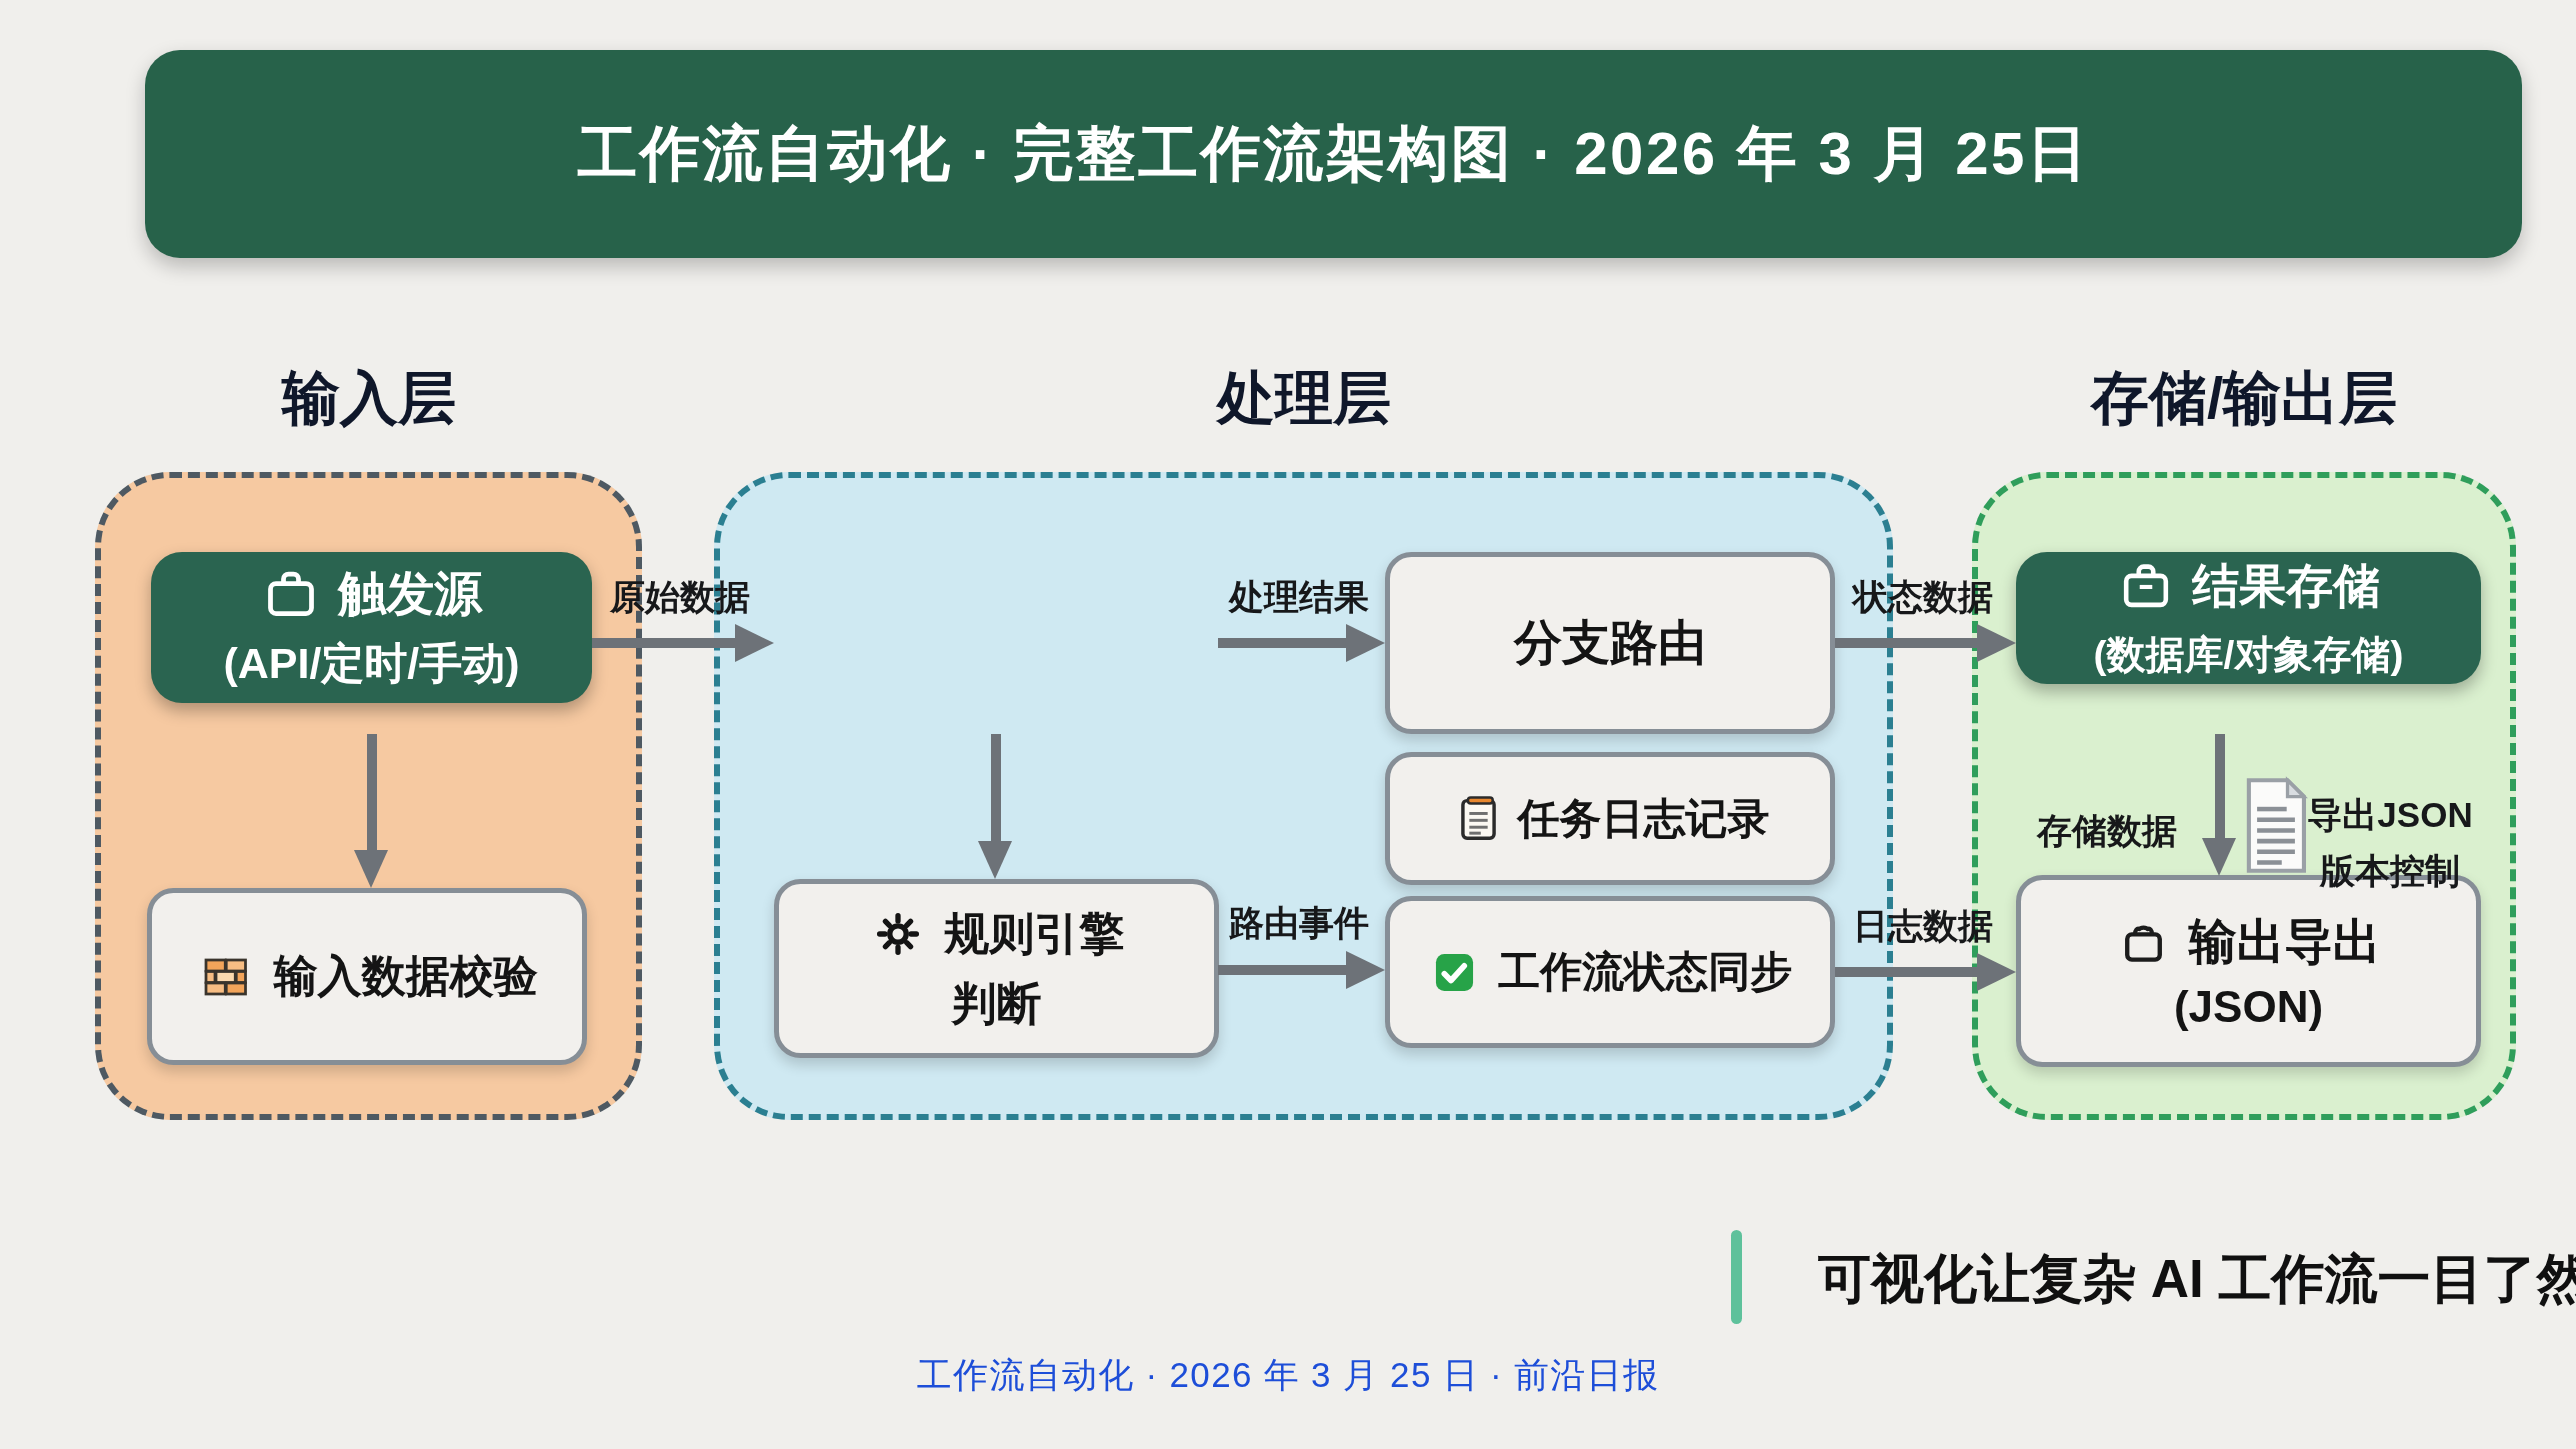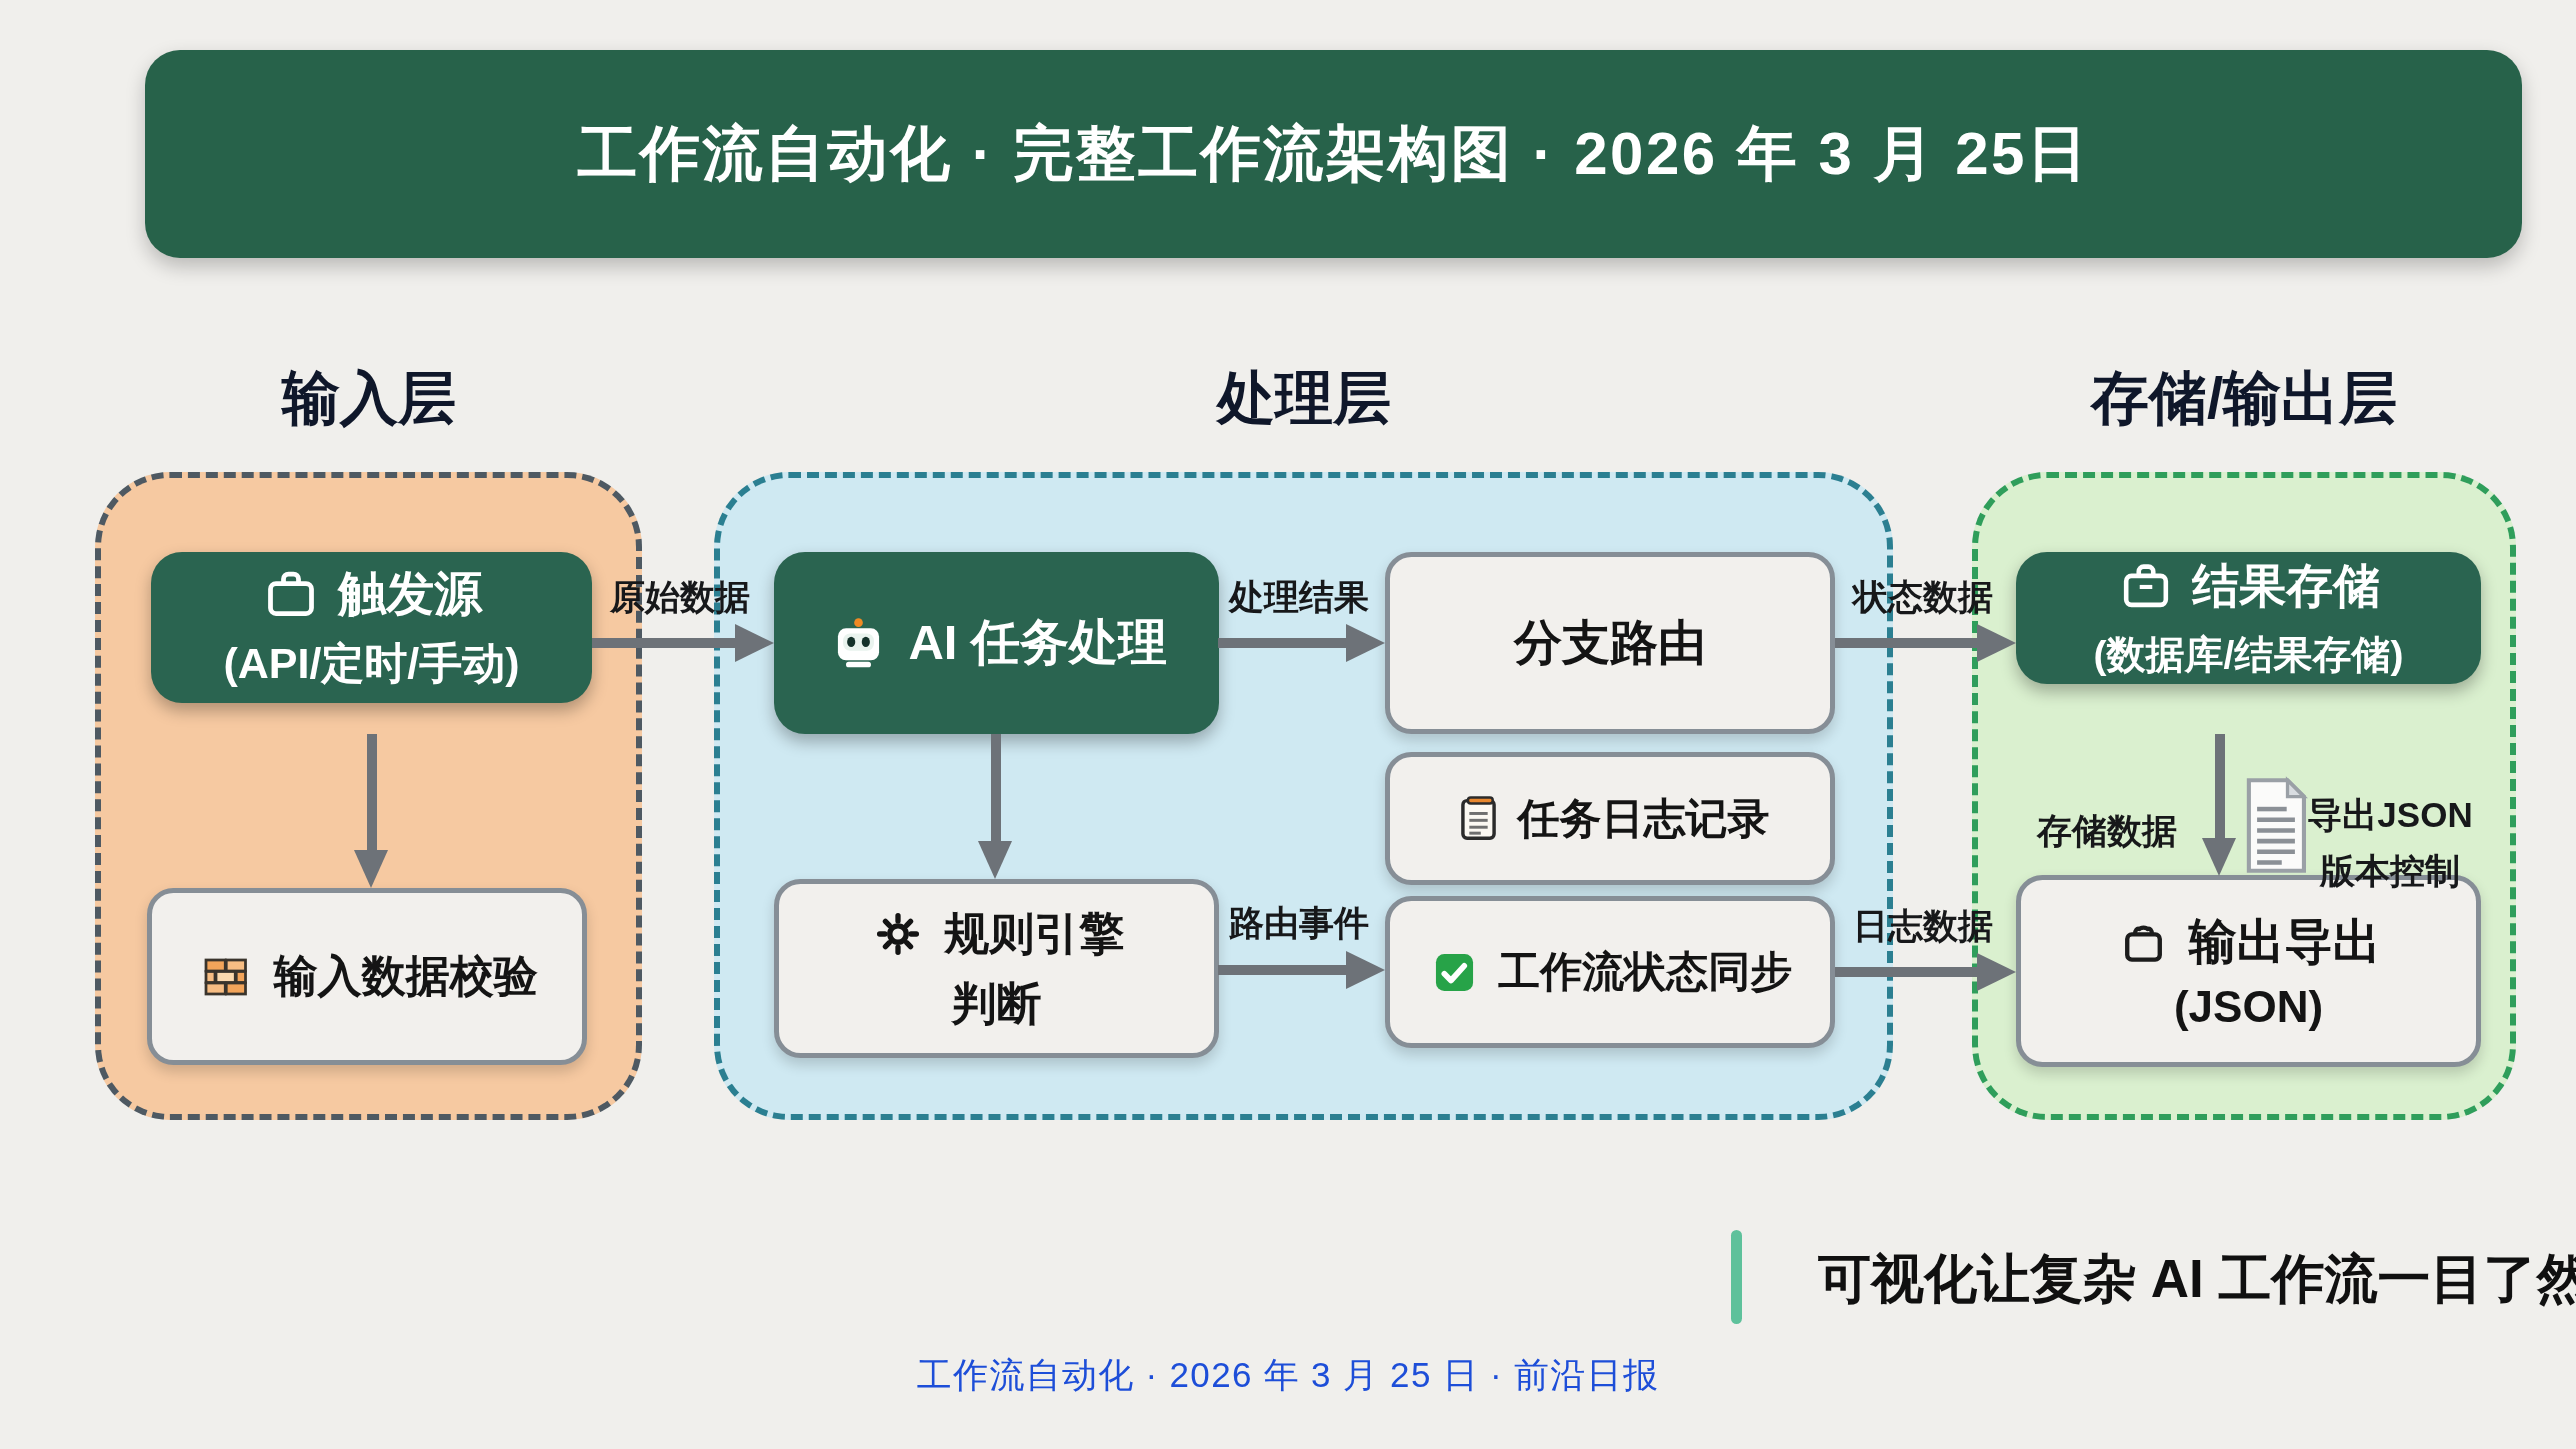--- a/index.html
+++ b/index.html
@@ -89,35 +89,20 @@
             <rect x="16.1" y="9.8" width="3.7" height="4.4" fill="#f2a45a"></rect>
             <rect x="4" y="14.4" width="7.7" height="4.4" fill="#f7bd83"></rect>
             <rect x="12.1" y="14.4" width="7.7" height="4.4" fill="#f2a45a"></rect>
           </g>
         </svg>
       </span>
       <span>输入数据校验</span>
     </div>
   </div>
 
-  <div class="abs node dark" style="left:774px;top:552px;width:445px;height:182px;">
-    <div class="nline" style="font-size:49px;">
-      <span>
-        <svg viewBox="0 0 24 24" width="65" height="65">
-          <circle cx="12" cy="4.3" r="1.6" fill="#f08a24"></circle>
-          <rect x="4.4" y="6.4" width="15.2" height="11.8" rx="3" fill="#fff"></rect>
-          <rect x="6.3" y="8.3" width="11.4" height="6.4" rx="2.6" fill="#e9f3ee"></rect>
-          <ellipse cx="9.3" cy="11.4" rx="1.5" ry="1.9" fill="#14312a"></ellipse>
-          <ellipse cx="14.7" cy="11.4" rx="1.5" ry="1.9" fill="#14312a"></ellipse>
-          <rect x="7.4" y="18.7" width="9.2" height="2.1" rx="1" fill="#fff"></rect>
-        </svg>
-      </span>
-      <span>AI 任务处理</span>
-    </div>
-  </div>
 
   <div class="abs node light" style="left:774px;top:879px;width:445px;height:179px;">
     <div class="nline" style="font-size:45px;">
       <span>
         <svg viewBox="0 0 24 24" width="58" height="58">
           <g fill="none" stroke="#141414" stroke-width="2.2" stroke-linecap="round">
             <circle cx="12" cy="12" r="3.4"></circle>
             <path d="M12 4.4 v2.2 M12 17.4 v2.2 M4.4 12 h2.2 M17.4 12 h2.2 M6.8 6.8 l1.6 1.6 M15.6 15.6 l1.6 1.6 M17.2 6.8 l-1.6 1.6 M8.4 15.6 l-1.6 1.6"></path>
           </g>
         </svg>
@@ -170,21 +155,21 @@
       <span>
         <svg viewBox="0 0 24 24" width="58" height="58">
           <rect x="3.8" y="7.8" width="16.4" height="12" rx="2.2" fill="none" stroke="#fff" stroke-width="1.9"></rect>
           <path d="M9 7.6 V6 a2 2 0 0 1 2 -2 h2 a2 2 0 0 1 2 2 v1.6" fill="none" stroke="#fff" stroke-width="1.9"></path>
           <path d="M9.4 12.4 h5.2" stroke="#fff" stroke-width="1.7"></path>
         </svg>
       </span>
       <span>结果存储</span>
     </div>
     <div class="nline" style="font-size:39px;margin-top:10px;">
-      <span>(数据库/结果存储)</span>
+      <span>(数据库/对象存储)</span>
     </div>
   </div>
 
   <div class="abs node light" style="left:2016px;top:875px;width:465px;height:192px;">
     <div class="nline" style="font-size:48px;">
       <span>
         <svg viewBox="0 0 24 24" width="55" height="55">
           <rect x="4.9" y="8.9" width="14.2" height="11" rx="2" fill="none" stroke="#1c1c1c" stroke-width="1.9"></rect>
           <path d="M8.3 8.7 c0 -1.7 0.9 -2.7 1.9 -2.2 M15.7 8.7 c0 -1.7 -0.9 -2.7 -1.9 -2.2 M10.2 6.6 c0.5 -0.9 3.1 -0.9 3.6 0" fill="none" stroke="#1c1c1c" stroke-width="1.8" stroke-linecap="round"></path>
         </svg>

